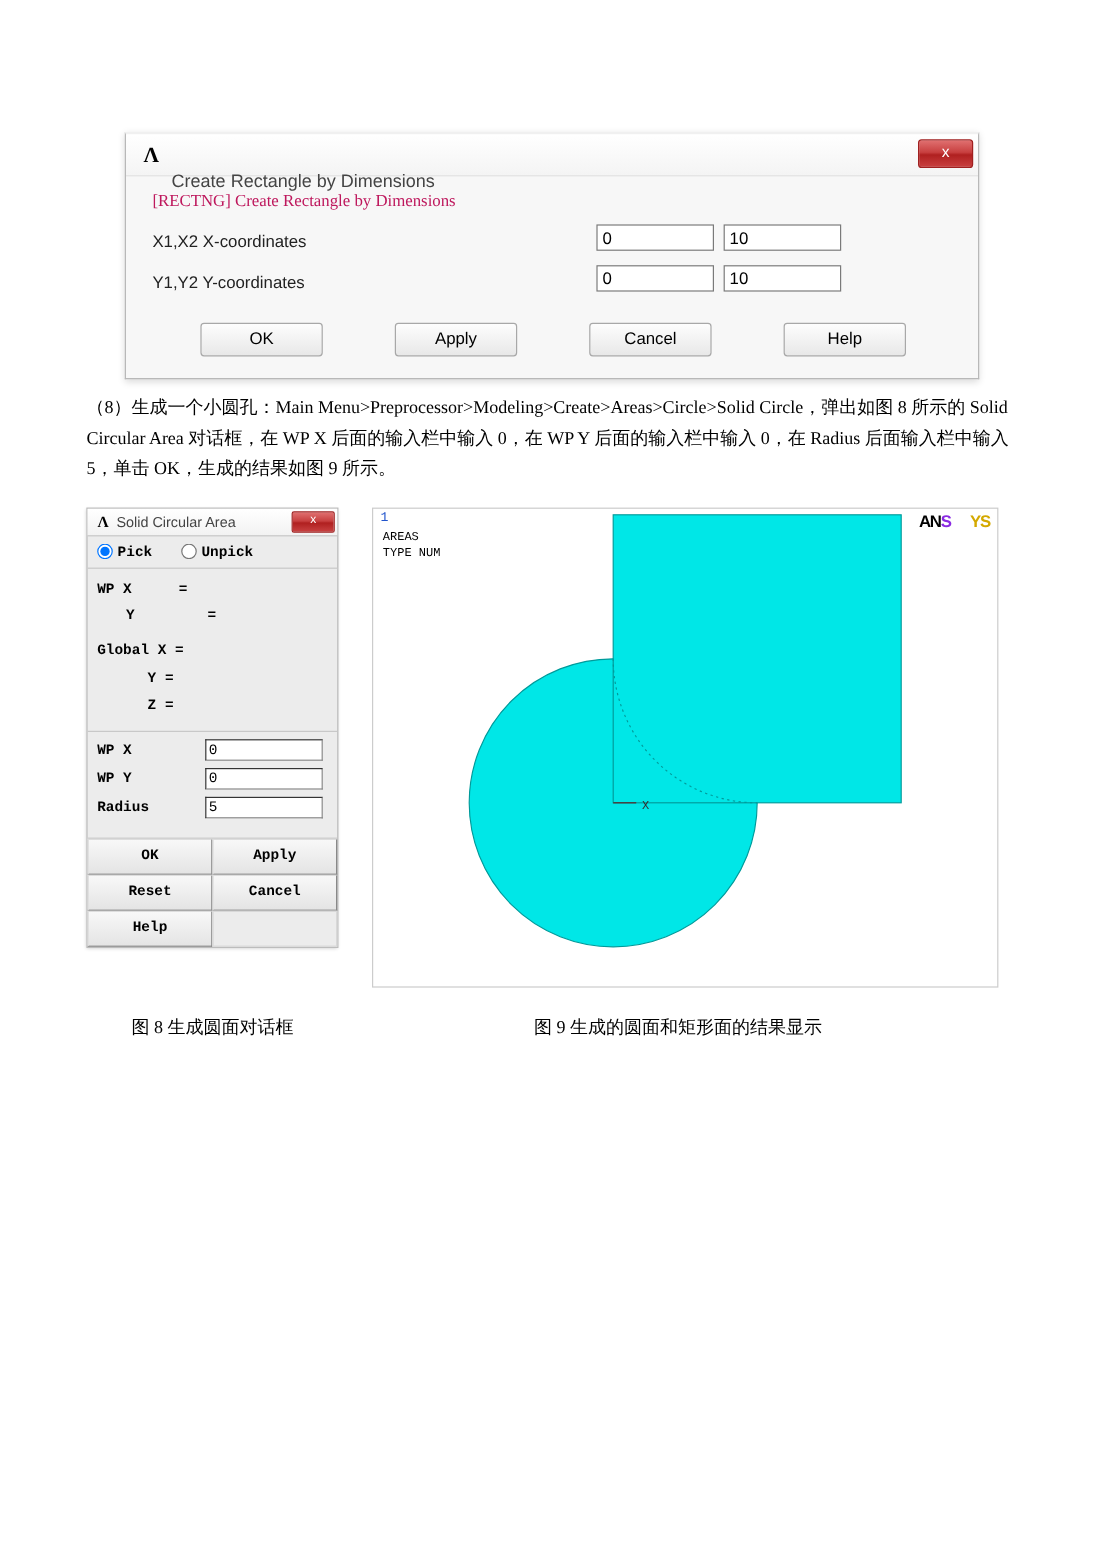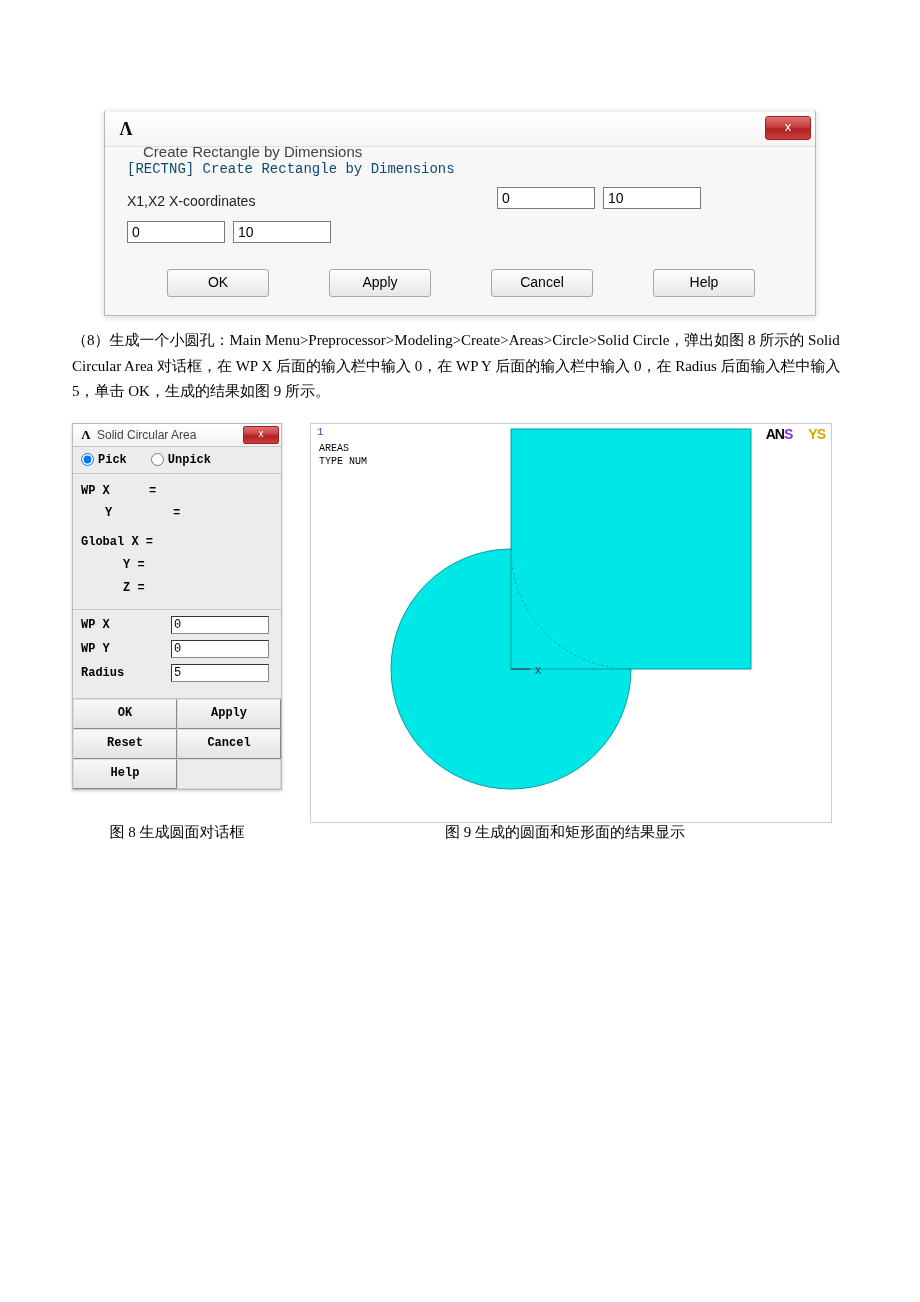--- a/index.html
+++ b/index.html
@@ -67,23 +67,23 @@
     text-align: center;
     font-family: Arial, sans-serif;
     font-size: 13px;
     line-height: 20px;
   }
   .dlg7-body {
     padding: 14px 22px 18px 22px;
     background: #f7f7f7;
   }
   .dlg7-body .row1 {
-    font-family: Liberation Mono, monospace;
+    font-family: Liberation Serif, serif;
     font-size: 14px;
-    color: #0c4a6e;
+    color: #be185d;
     margin-bottom: 10px;
   }
   .dlg7-form-row {
     display: flex;
     align-items: flex-end;
     margin-bottom: 12px;
     font-family: Arial, sans-serif;
     font-size: 14px;
     color: #222;
   }
@@ -230,21 +230,21 @@
     font-family: "Courier New", monospace; font-size:11px; color:#2255cc;
   }
   .vp9 .toplab {
     position:absolute; top:18px; left:8px;
     font-family: "Courier New", monospace; font-size:10px; color:#000;
     line-height: 1.3;
   }
 
   .cap-row89 {
     display:flex;
-    margin-top: 0;
+    margin-top: 24px;
   }
   .cap-row89 .cap8 { flex:0 0 210px; text-align:center; font-size:15px; }
   .cap-row89 .cap9 { flex:1; text-align:center; font-size:15px; }
 
 </style>
 </head>
 <body>
 
 <div class="page">
 
@@ -256,20 +256,21 @@
         <div class="dlg7-close">x</div>
       </div>
       <div class="dlg7-body">
         <div class="row1">[RECTNG]  Create Rectangle by Dimensions</div>
         <div class="dlg7-form-row">
           <div class="lbl">X1,X2  X-coordinates</div>
           <input class="dlg7-input" value="0" style="">
           <input class="dlg7-input" value="10" style="">
         </div>
         <div class="dlg7-form-row">
+          <div class="lbl">Y1,Y2  Y-coordinates</div>
           <input class="dlg7-input" value="0" style="">
           <input class="dlg7-input" value="10" style="">
         </div>
         <div class="dlg7-buttons">
           <div class="dlg7-btn">OK</div>
           <div class="dlg7-btn">Apply</div>
           <div class="dlg7-btn">Cancel</div>
           <div class="dlg7-btn">Help</div>
         </div>
       </div>

